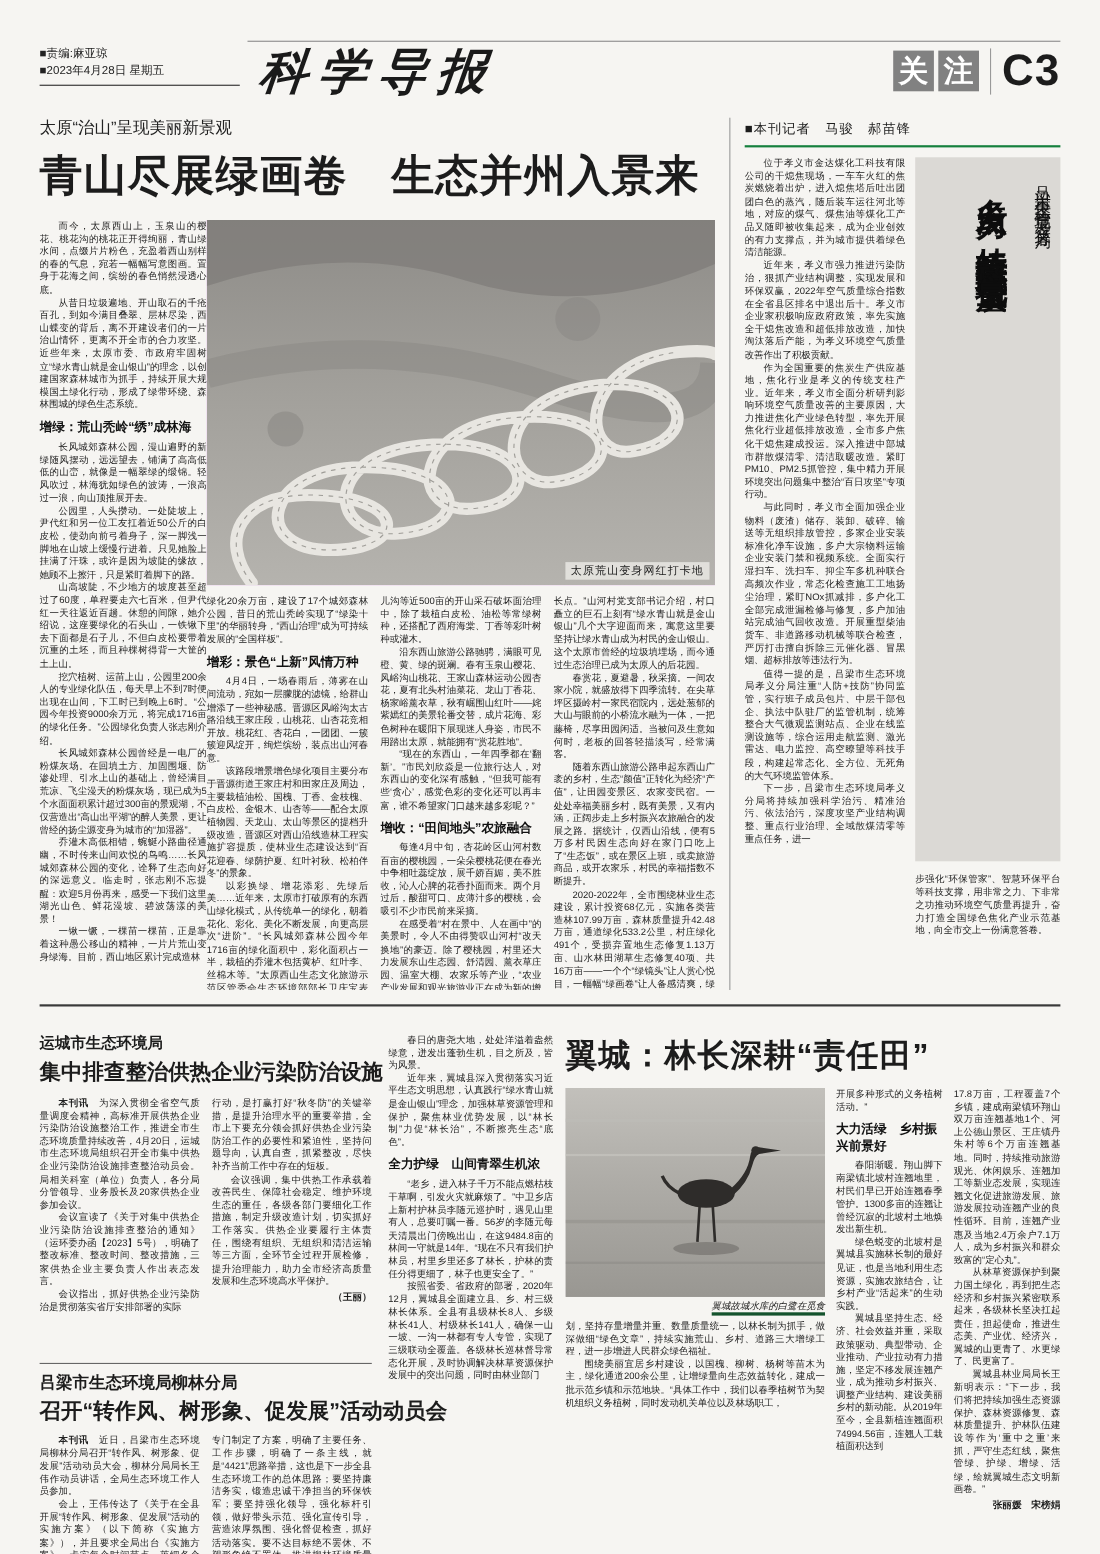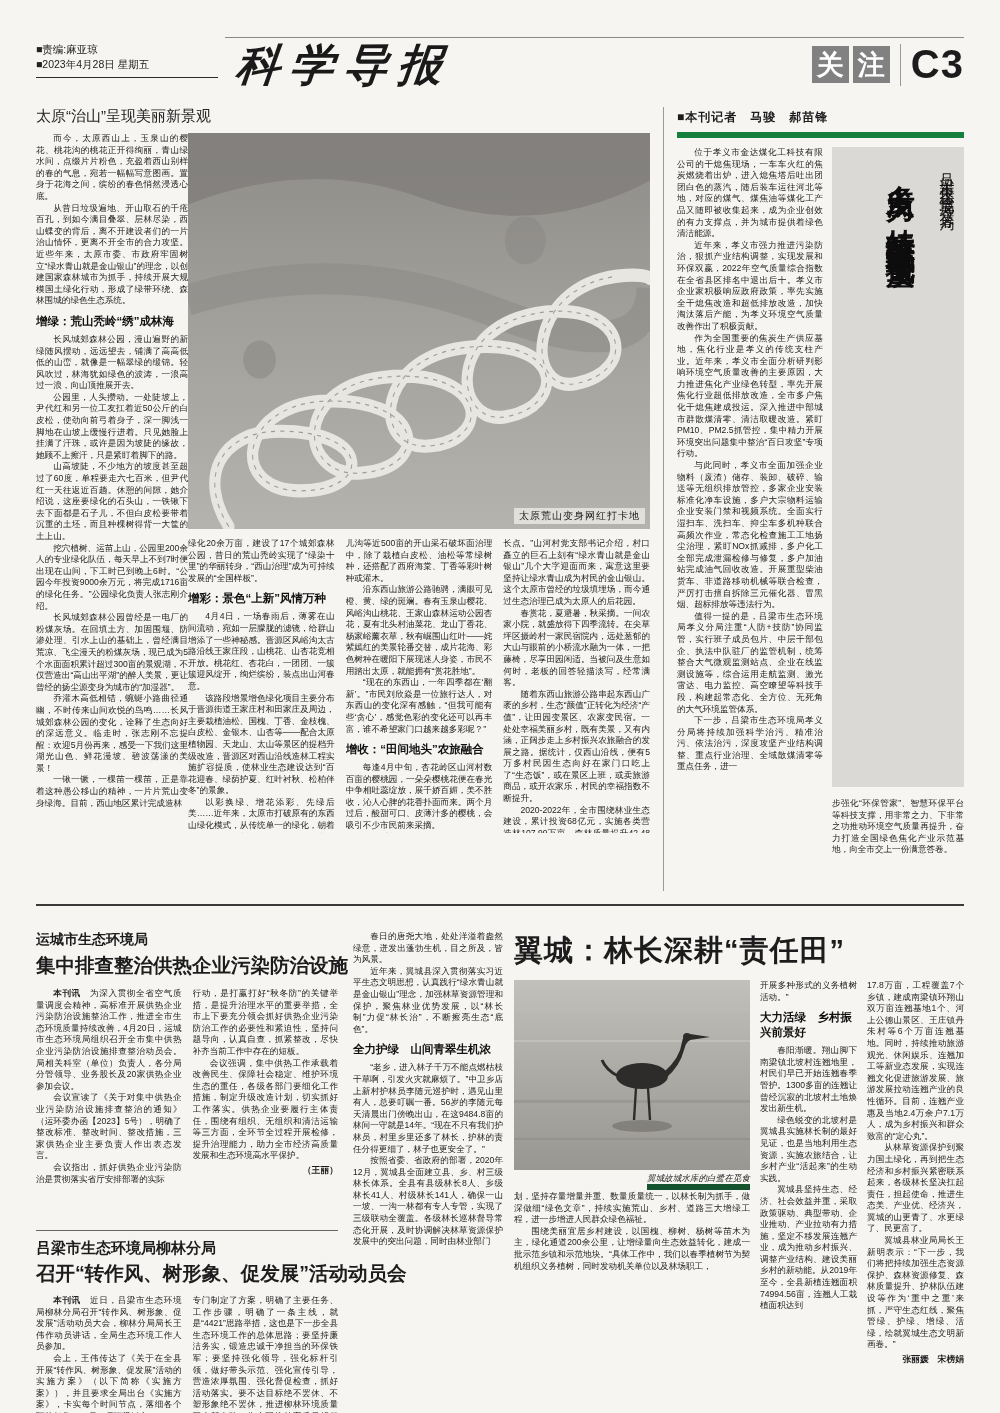--- a/index.html
+++ b/index.html
@@ -21,28 +21,28 @@
   .sign{font-size:8.8px;line-height:12px;margin:2px 0 0;text-align:right;font-weight:bold;}
   .col{overflow:hidden;}
 
   .sec-top{display:flex;margin:12px 36px 0;}
   .art-ty{width:616px;}
   .ty-kicker{font-size:15px;margin:0 0 7px;color:#222;}
   .ty-headline{font-size:39px;font-weight:bold;letter-spacing:1px;margin:0 0 13px;white-space:nowrap;}
   .ty-body{display:flex;height:700px;}
   .ty-col1{width:152px;}
   .ty-right{flex:1;display:flex;flex-direction:column;}
-  .ty-photo{position:relative;height:396px;background:#f0abfc;}
+  .ty-photo{position:relative;height:332px;background:#f0abfc;}
   .ty-photo svg{display:block;width:100%;height:100%;}
   .photo-cap{position:absolute;right:5px;bottom:5px;font-size:10px;color:#1a1a1a;background:rgba(242,241,237,.72);padding:1px 5px;letter-spacing:1px;}
   .ty-cols{display:flex;gap:11px;margin-top:9px;flex:1;overflow:hidden;}
   .ty-cols .col{flex:1;}
 
   .art-xy{width:288px;margin-left:13px;border-left:1px solid #9a9a9a;padding-left:13px;}
-  .xy-byline{font-size:12px;font-weight:bold;border-bottom:6px solid #15803d;padding-bottom:6px;margin:2px 0 9px;letter-spacing:1px;}
+  .xy-byline{font-size:12px;font-weight:normal;border-bottom:2px solid #15803d;padding-bottom:6px;margin:2px 0 9px;letter-spacing:1px;}
   .xy-body{display:flex;gap:9px;}
   .xy-text{width:146px;height:744px;}
   .xy-right{flex:1;display:flex;flex-direction:column;}
   .xy-box{background:#dbd9d5;height:640px;writing-mode:vertical-rl;padding:14px 8px;box-sizing:border-box;}
   .xy-vkicker{font-size:15px;letter-spacing:4px;margin-left:16px;color:#111;}
   .xy-vhead{font-size:29px;font-weight:bold;letter-spacing:3px;font-family:"Liberation Serif",serif;color:#0d0d0d;}
   .xy-tail{margin-top:11px;height:82px;overflow:hidden;}
 
   .sec-bot{margin:13px 36px 0;border-top:2px solid #3a3a3a;padding-top:25px;display:flex;height:478px;}
   .bot-left{width:302px;}
@@ -58,21 +58,21 @@
 
   .art-yi{flex:1;margin-left:15px;display:flex;gap:11px;}
   .yi-col1{width:150px;}
   .yi-right{flex:1;display:flex;flex-direction:column;}
   .yi-headline{font-size:29px;font-weight:bold;margin:0 0 9px;letter-spacing:1px;white-space:nowrap;}
   .yi-main{display:flex;gap:10px;flex:1;overflow:hidden;}
   .yi-photostack{width:236px;display:flex;flex-direction:column;}
   .yi-photo{height:190px;background:#b2b0ab;}
   .yi-photo svg{display:block;width:100%;height:100%;}
   .yi-photocap{font-size:8.6px;text-align:right;font-style:italic;font-family:"Liberation Serif",serif;margin:3px 0 6px;}
-  .yi-photocap span{border-bottom:6px solid #14532d;padding-bottom:1px;}
+  .yi-photocap span{border-bottom:3px solid #14532d;padding-bottom:1px;}
   .yi-subcols{display:flex;gap:9px;height:218px;overflow:hidden;}
   .yi-subcols .col{flex:1;}
   .yi-colD,.yi-colE{flex:1;overflow:hidden;}
 </style>
 </head>
 <body>
 
 <div class="top-rule"></div>
 
 <div class="hdr">
@@ -86,20 +86,21 @@
     <div class="tagbox">注</div>
     <div class="hdr-vr"></div>
     <div class="pageno">C3</div>
   </div>
 </div>
 
 <div class="sec-top">
 
   <div class="art-ty">
     <div class="ty-kicker">太原“治山”呈现美丽新景观</div>
+    <div class="ty-headline">青山尽展绿画卷　生态并州入景来</div>
     <div class="ty-body">
       <div class="ty-col1 col">
           <p class="para">而今，太原西山上，玉泉山的樱花、桃花沟的桃花正开得绚丽，青山绿水间，点缀片片粉色，充盈着西山别样的春的气息，宛若一幅幅写意图画。置身于花海之间，缤纷的春色悄然浸透心底。</p>
           <p class="para">从昔日垃圾遍地、开山取石的千疮百孔，到如今满目叠翠、层林尽染，西山蝶变的背后，离不开建设者们的一片治山情怀，更离不开全市的合力攻坚。近些年来，太原市委、市政府牢固树立“绿水青山就是金山银山”的理念，以创建国家森林城市为抓手，持续开展大规模国土绿化行动，形成了绿带环绕、森林围城的绿色生态系统。</p>
           <h4 class="sub">增绿：荒山秃岭“绣”成林海</h4>
           <p class="para">长风城郊森林公园，漫山遍野的新绿随风摆动，远远望去，铺满了高高低低的山峦，就像是一幅翠绿的缎锦。轻风吹过，林海犹如绿色的波涛，一浪高过一浪，向山顶推展开去。</p>
           <p class="para">公园里，人头攒动。一处陡坡上，尹代红和另一位工友扛着近50公斤的白皮松，使劲向前弓着身子，深一脚浅一脚地在山坡上缓慢行进着。只见她脸上挂满了汗珠，或许是因为坡陡的缘故，她顾不上擦汗，只是紧盯着脚下的路。</p>
           <p class="para">山高坡陡，不少地方的坡度甚至超过了60度，单程要走六七百米，但尹代红一天往返近百趟。休憩的间隙，她介绍说，这座要绿化的石头山，一铁锹下去下面都是石子儿，不但白皮松要带着沉重的土坯，而且种棵树得背一大筐的土上山。</p>
           <p class="para">挖穴植树、运苗上山，公园里200余人的专业绿化队伍，每天早上不到7时便出现在山间，下工时已到晚上6时。“公园今年投资9000余万元，将完成1716亩的绿化任务。”公园绿化负责人张志刚介绍。</p>
           <p class="para">长风城郊森林公园曾经是一电厂的粉煤灰场。在回填土方、加固围堰、防渗处理、引水上山的基础上，曾经满目荒凉、飞尘漫天的粉煤灰场，现已成为5个水面面积累计超过300亩的景观湖，不仅营造出“高山出平湖”的醉人美景，更让曾经的扬尘源变身为城市的“加湿器”。</p>

